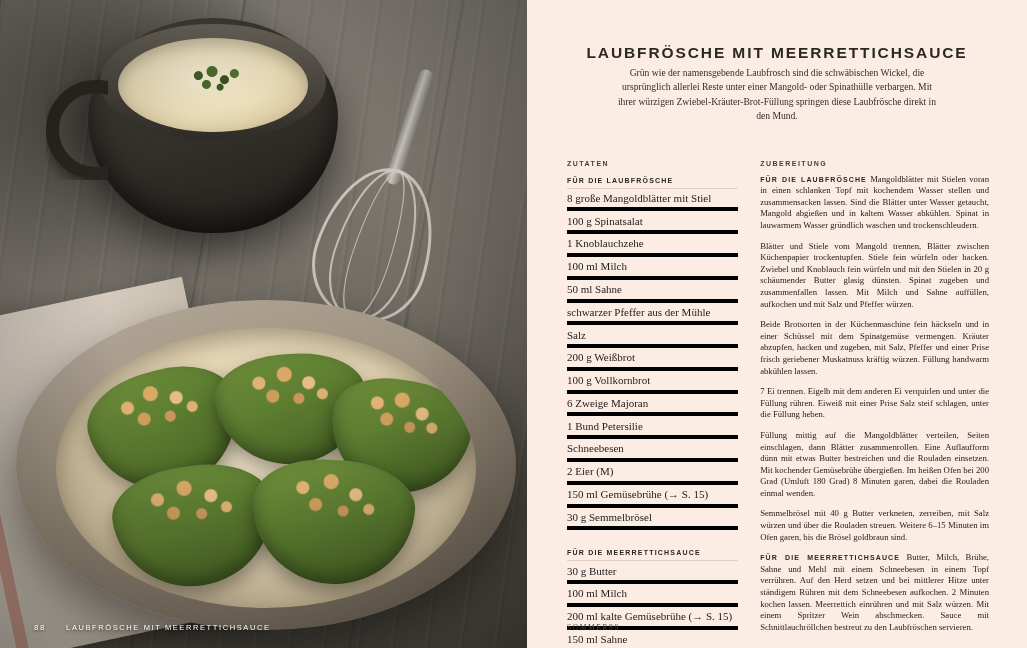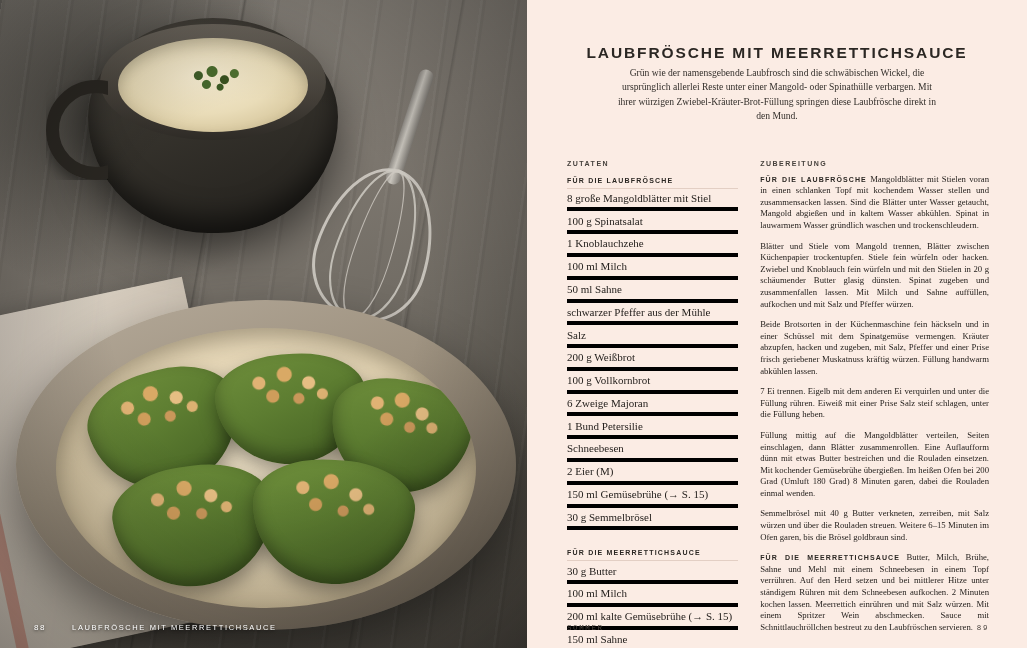--- a/index.html
+++ b/index.html
@@ -227,21 +227,21 @@
   .r4 { left: 58px;  top: 138px; width: 160px; height: 120px; transform: rotate(-8deg); }
   .r5 { left: 196px; top: 132px; width: 162px; height: 124px; transform: rotate(4deg); }
 
   .page-footer {
     position: absolute;
     left: 0;
     right: 0;
     bottom: 16px;
     display: flex;
     align-items: flex-end;
-    gap: 26px;
+    gap: 20px;
     padding: 0 34px;
     color: #ffffff;
     font-family: "Liberation Sans", sans-serif;
     font-size: 7.5px;
     letter-spacing: 1.6px;
     text-shadow: 0 1px 3px rgba(0,0,0,.65);
     margin-top: 24px;
   }
   .page-footer .pg { font-size: 8px; }
 
@@ -324,23 +324,23 @@
     font-weight: bold;
     letter-spacing: 1.1px;
     color: #2b2723;
   }
   .text-footer {
     position: absolute;
     left: 40px;
     right: 38px;
     bottom: 16px;
     display: flex;
-    justify-content: space-between;
+    justify-content: flex-start;
     align-items: center;
-    font-family: Liberation Mono, monospace;
+    font-family: Liberation Serif, serif;
     font-size: 7.5px;
     letter-spacing: 1.6px;
     color: #4a443f;
   }
 </style>
 </head>
 <body>
 
 <div class="spread">
 

